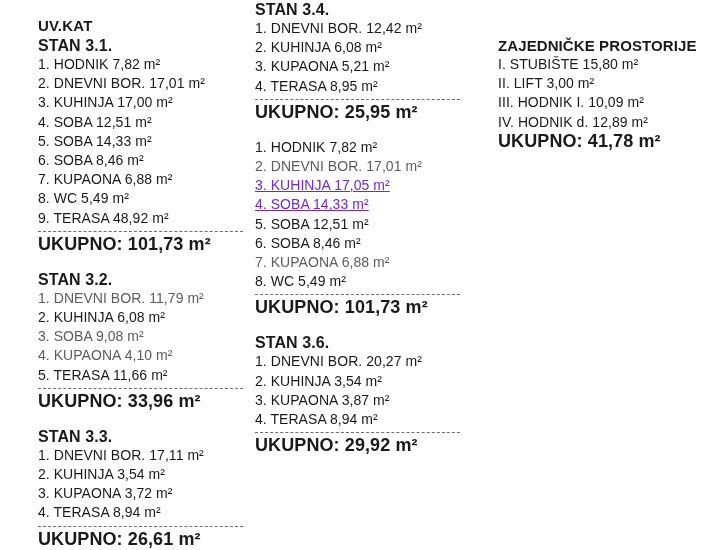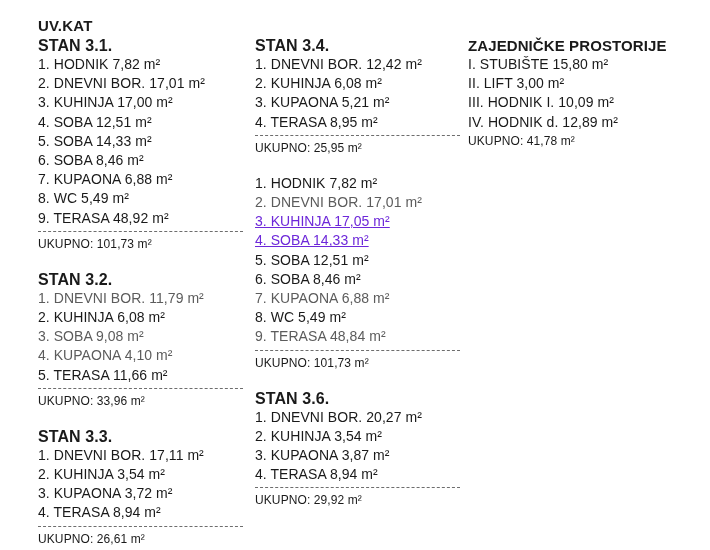--- a/index.html
+++ b/index.html
@@ -18,21 +18,21 @@
     position: relative;
     width: 710px;
     height: 550px;
   }
   .col {
     position: absolute;
     top: 0;
   }
   .col-1 { left: 38px;  width: 225px; }
   .col-2 { left: 255px; width: 225px; }
-  .col-3 { left: 468px; width: 210px; }
+  .col-3 { left: 498px; width: 210px; }
 
   .block { margin-bottom: 2px; }
 
   .doc-title {
     font-size: 15px;
     font-weight: bold;
     letter-spacing: 0.2px;
     margin: 17px 0 2px 0;
     line-height: 17px;
   }
@@ -60,22 +60,22 @@
   .item.faded { color: #6d28d9; text-decoration: underline; }
   .item.semifaded { color: #5c5c5c; }
   .rule {
     border: none;
     border-top: 1px dashed #6d6d6d;
     margin: 3px 0 3px 0;
     height: 0;
     width: 205px;
   }
   .total {
-    font-size: 12px;
-    font-weight: normal;
+    font-size: 18px;
+    font-weight: bold;
     line-height: 19px;
     margin: 0 0 2px 0;
     letter-spacing: 0.1px;
   }
   .gap-md { height: 14px; }
   .col-3 .block { margin-top: 17px; }
 </style>
 </head>
 <body>
 
@@ -122,42 +122,41 @@
       <div class="item">3. KUPAONA 3,72 m²</div>
       <div class="item">4. TERASA 8,94 m²</div>
       <hr class="rule">
       <div class="total">UKUPNO:  26,61 m²</div>
     </div>
 
   </div>
 
   <div class="col col-2">
 
-    <div class="block" style="margin-top:36px">
+    <div class="block" style="">
       <div class="unit-title">STAN 3.4.</div>
       <div class="item">1. DNEVNI BOR. 12,42 m²</div>
       <div class="item">2. KUHINJA 6,08 m²</div>
       <div class="item">3. KUPAONA 5,21 m²</div>
       <div class="item">4. TERASA 8,95 m²</div>
       <hr class="rule">
       <div class="total">UKUPNO:  25,95 m²</div>
     </div>
 
     <div class="gap-md"></div>
 
     <div class="block">
       <div class="item">1. HODNIK 7,82 m²</div>
       <div class="item semifaded">2. DNEVNI BOR. 17,01 m²</div>
       <div class="item faded">3. KUHINJA 17,05 m²</div>
       <div class="item faded">4. SOBA 14,33 m²</div>
       <div class="item">5. SOBA 12,51 m²</div>
       <div class="item">6. SOBA 8,46 m²</div>
       <div class="item semifaded">7. KUPAONA 6,88 m²</div>
       <div class="item">8. WC 5,49 m²</div>
-      <div class="item semifaded">9. TERASA 48,84 m²</div>
       <hr class="rule">
       <div class="total">UKUPNO:  101,73 m²</div>
     </div>
 
     <div class="gap-md"></div>
 
     <div class="block">
       <div class="unit-title">STAN 3.6.</div>
       <div class="item">1. DNEVNI BOR. 20,27 m²</div>
       <div class="item">2. KUHINJA 3,54 m²</div>

